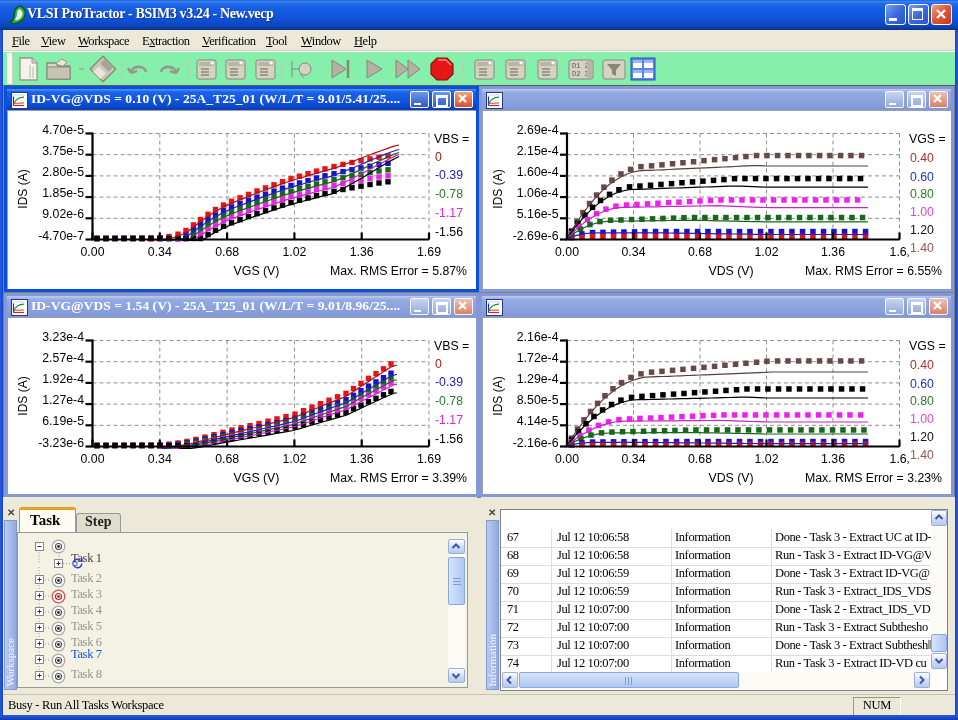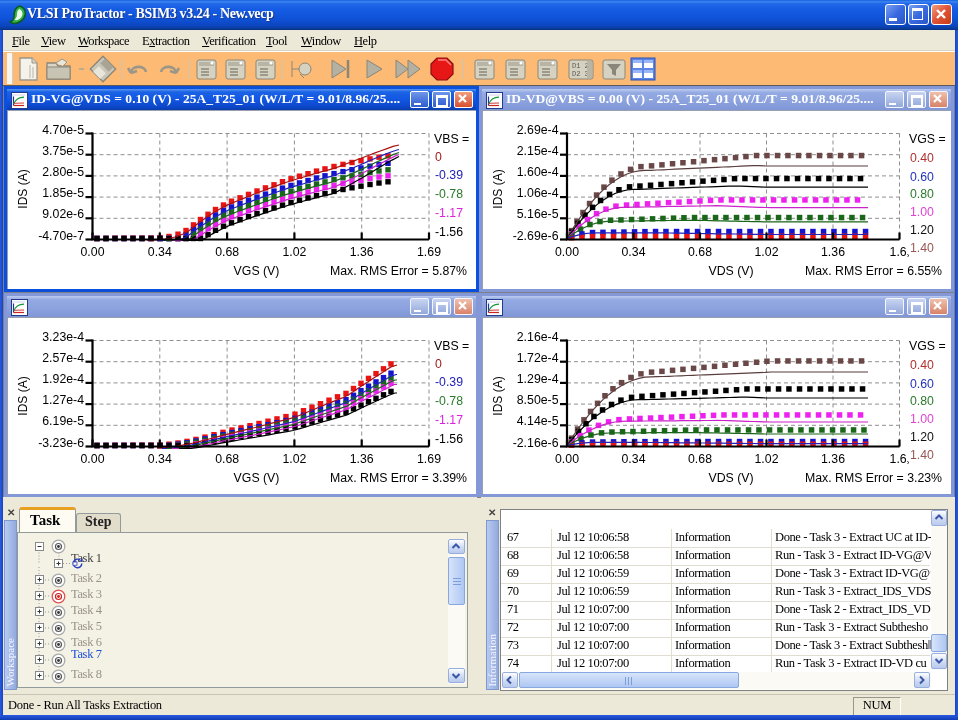--- a/index.html
+++ b/index.html
@@ -31,21 +31,21 @@
     <span class="abs" style="left:9px;top:4px"><u>F</u>ile</span>
     <span class="abs" style="left:38px;top:4px"><u>V</u>iew</span>
     <span class="abs" style="left:75px;top:4px"><u>W</u>orkspace</span>
     <span class="abs" style="left:139px;top:4px">E<u>x</u>traction</span>
     <span class="abs" style="left:199px;top:4px"><u>V</u>erification</span>
     <span class="abs" style="left:263px;top:4px"><u>T</u>ool</span>
     <span class="abs" style="left:298px;top:4px"><u>W</u>indow</span>
     <span class="abs" style="left:351px;top:4px"><u>H</u>elp</span>
   </div>
 
-<div class="abs" style="left:3px;top:51px;width:952px;height:34px;background:#fdba74;border-top:1px solid #fff">
+<div class="abs" style="left:3px;top:51px;width:952px;height:34px;background:#86efac;border-top:1px solid #fff">
 <span class="abs" style="left:4px;top:1px;width:5px;height:31px;background:#f8f6f0;border-right:1px solid #d0ccc0"></span>
 
 <svg class="abs" style="left:0;top:0" width="952" height="34" viewBox="0 0 952 34">
 <g transform="translate(0,17)">
 
 <g transform="translate(15,-12)">
           <path d="M2 1 h12 l5 5 v17 h-17 z" fill="#f4f2ea" stroke="#9a968a" stroke-width="1.3"></path>
           <path d="M14 1 v5 h5" fill="#d8d4c6" stroke="#9a968a"></path>
           <path d="M12 8 v13 M15 10 v11" stroke="#b8b4a6"></path>
         </g>
@@ -159,21 +159,21 @@
 <div class="abs" style="left:3px;top:85px;width:952px;height:412px;background:#7d8085;border-top:1px solid #5a5a5a"></div>
 <div style="position:absolute;left:4px;top:86px;width:469px;height:200px;border:3px solid #0b50dc;background:#fff">
     <div style="position:absolute;left:0;top:0;width:469px;height:21px;background:linear-gradient(180deg,#5a96ee 0%,#1b63e6 14%,#1256e2 50%,#0c46c8 86%,#0a3da8 100%);overflow:hidden">
       <span style="position:absolute;left:4px;top:3px;width:15px;height:15px;background:#fff;border:1px solid #223a8c;display:inline-block"><svg width="13" height="13" viewBox="0 0 13 13">
           <rect x="0" y="0" width="13" height="2" fill="#e8e8f8"></rect>
           <path d="M1.5 11.5 L1.5 2.5" stroke="#2233aa" stroke-width="1.2" fill="none"></path>
           <path d="M1.5 11.5 L12 11.5" stroke="#cc2222" stroke-width="1.2" fill="none"></path>
           <path d="M1.5 10 C4 4.5, 7 3.5, 12 3.2" stroke="#119933" stroke-width="1.2" fill="none"></path>
           <path d="M2 9.3 L12 9" stroke="#cc2222" stroke-width="0.9" fill="none"></path>
         </svg></span>
-      <span style="position:absolute;left:24px;top:2px;font:bold 13.5px 'Liberation Serif',serif;letter-spacing:0.05px;color:#fff;white-space:nowrap">ID-VG@VDS = 0.10 (V) - 25A_T25_01 (W/L/T = 9.01/8.96/25....</span>
+      <span style="position:absolute;left:24px;top:2px;font:bold 13.5px 'Liberation Serif',serif;letter-spacing:0.05px;color:#fff;white-space:nowrap">ID-VG@VDS = 0.10 (V) - 25A_T25_01 (W/L/T = 9.01/5.41/25....</span>
       <span style="position:absolute;top:2px;right:47px;width:17px;height:15px;background:linear-gradient(180deg,#6f96e8,#2c5cd0);border:1px solid #fff;border-radius:2px;display:inline-block">
         <span style="position:absolute;left:3px;bottom:2px;width:7px;height:2px;background:#fff"></span>
       </span>
       <span style="position:absolute;top:2px;right:25px;width:17px;height:15px;background:linear-gradient(180deg,#6f96e8,#2c5cd0);border:1px solid #fff;border-radius:2px;display:inline-block">
         <span style="position:absolute;left:3px;top:3px;width:8px;height:7px;border:2px solid #fff;border-top-width:3px"></span>
       </span>
       <span style="position:absolute;top:2px;right:3px;width:17px;height:15px;background:linear-gradient(180deg,#f0a080,#d85030);border:1px solid #fff;border-radius:2px;display:inline-block">
         <svg width="16" height="14" viewBox="0 0 16 14" style="position:absolute;left:0;top:0">
           <path d="M4 3 L11 10 M11 3 L4 10" stroke="#fff" stroke-width="2.2"></path>
         </svg>
@@ -420,21 +420,20 @@
   </div>
 <div style="position:absolute;left:479px;top:86px;width:469px;height:200px;border:3px solid #8498d8;background:#fff">
     <div style="position:absolute;left:0;top:0;width:469px;height:21px;background:linear-gradient(180deg,#bccbee 0%,#93a9e2 18%,#8ba2de 60%,#8096d6 100%);overflow:hidden">
       <span style="position:absolute;left:4px;top:3px;width:15px;height:15px;background:#fff;border:1px solid #223a8c;display:inline-block"><svg width="13" height="13" viewBox="0 0 13 13">
           <rect x="0" y="0" width="13" height="2" fill="#e8e8f8"></rect>
           <path d="M1.5 11.5 L1.5 2.5" stroke="#2233aa" stroke-width="1.2" fill="none"></path>
           <path d="M1.5 11.5 L12 11.5" stroke="#cc2222" stroke-width="1.2" fill="none"></path>
           <path d="M1.5 10 C4 4.5, 7 3.5, 12 3.2" stroke="#119933" stroke-width="1.2" fill="none"></path>
           <path d="M2 9.3 L12 9" stroke="#cc2222" stroke-width="0.9" fill="none"></path>
         </svg></span>
-      <span style="position:absolute;left:24px;top:2px;font:bold 13.5px 'Liberation Serif',serif;letter-spacing:0.05px;color:#fff;white-space:nowrap">ID-VD@VBS = 0.00 (V) - 25A_T25_01 (W/L/T = 9.01/8.96/25....</span>
       <span style="position:absolute;top:2px;right:47px;width:17px;height:15px;background:linear-gradient(180deg,#c8d4f0,#93a8dc);border:1px solid #f4f6fc;border-radius:2px;display:inline-block">
         <span style="position:absolute;left:3px;bottom:2px;width:7px;height:2px;background:#fff"></span>
       </span>
       <span style="position:absolute;top:2px;right:25px;width:17px;height:15px;background:linear-gradient(180deg,#c8d4f0,#93a8dc);border:1px solid #f4f6fc;border-radius:2px;display:inline-block">
         <span style="position:absolute;left:3px;top:3px;width:8px;height:7px;border:2px solid #fff;border-top-width:3px"></span>
       </span>
       <span style="position:absolute;top:2px;right:3px;width:17px;height:15px;background:linear-gradient(180deg,#eec0ac,#d8836a);border:1px solid #f4f6fc;border-radius:2px;display:inline-block">
         <svg width="16" height="14" viewBox="0 0 16 14" style="position:absolute;left:0;top:0">
           <path d="M4 3 L11 10 M11 3 L4 10" stroke="#fff" stroke-width="2.2"></path>
         </svg>
@@ -686,20 +685,21 @@
   </div>
 <div style="position:absolute;left:4px;top:293px;width:469px;height:198px;border:3px solid #8498d8;background:#fff">
     <div style="position:absolute;left:0;top:0;width:469px;height:21px;background:linear-gradient(180deg,#bccbee 0%,#93a9e2 18%,#8ba2de 60%,#8096d6 100%);overflow:hidden">
       <span style="position:absolute;left:4px;top:3px;width:15px;height:15px;background:#fff;border:1px solid #223a8c;display:inline-block"><svg width="13" height="13" viewBox="0 0 13 13">
           <rect x="0" y="0" width="13" height="2" fill="#e8e8f8"></rect>
           <path d="M1.5 11.5 L1.5 2.5" stroke="#2233aa" stroke-width="1.2" fill="none"></path>
           <path d="M1.5 11.5 L12 11.5" stroke="#cc2222" stroke-width="1.2" fill="none"></path>
           <path d="M1.5 10 C4 4.5, 7 3.5, 12 3.2" stroke="#119933" stroke-width="1.2" fill="none"></path>
           <path d="M2 9.3 L12 9" stroke="#cc2222" stroke-width="0.9" fill="none"></path>
         </svg></span>
+      <span style="position:absolute;left:24px;top:2px;font:bold 13.5px 'Liberation Serif',serif;letter-spacing:0.05px;color:#fff;white-space:nowrap">ID-VG@VDS = 1.54 (V) - 25A_T25_01 (W/L/T = 9.01/8.96/25....</span>
       <span style="position:absolute;top:2px;right:47px;width:17px;height:15px;background:linear-gradient(180deg,#c8d4f0,#93a8dc);border:1px solid #f4f6fc;border-radius:2px;display:inline-block">
         <span style="position:absolute;left:3px;bottom:2px;width:7px;height:2px;background:#fff"></span>
       </span>
       <span style="position:absolute;top:2px;right:25px;width:17px;height:15px;background:linear-gradient(180deg,#c8d4f0,#93a8dc);border:1px solid #f4f6fc;border-radius:2px;display:inline-block">
         <span style="position:absolute;left:3px;top:3px;width:8px;height:7px;border:2px solid #fff;border-top-width:3px"></span>
       </span>
       <span style="position:absolute;top:2px;right:3px;width:17px;height:15px;background:linear-gradient(180deg,#eec0ac,#d8836a);border:1px solid #f4f6fc;border-radius:2px;display:inline-block">
         <svg width="16" height="14" viewBox="0 0 16 14" style="position:absolute;left:0;top:0">
           <path d="M4 3 L11 10 M11 3 L4 10" stroke="#fff" stroke-width="2.2"></path>
         </svg>
@@ -1417,18 +1417,18 @@
      <span class="abs" style="left:111px;top:4px;width:1px;height:8px;background:#7d9fd8"></span>
    </div>
    <div class="abs" style="left:413px;top:0;width:16px;height:16px;background:linear-gradient(180deg,#fdfefe,#cdd9f2 60%,#b9caee);border:1px solid #98aede;border-radius:2px;box-sizing:border-box"><svg width="13" height="14" viewBox="0 0 13 14">
             <path d="M5 3.5 L8.5 7 L5 10.5" fill="none" stroke="#3a56a8" stroke-width="2"></path>
           </svg></div>
   </div>
   </div>
  </div>
 
 <div class="abs" style="left:0;top:694px;width:958px;height:21px;background:#ece9d8;border-top:1px solid #c8c4b4;font:12.5px 'Liberation Serif',serif;letter-spacing:-0.3px">
- <span class="abs" style="left:8px;top:3px">Done - Run All Tasks Extraction</span>
+ <span class="abs" style="left:8px;top:3px">Busy - Run All Tasks Workspace</span>
  <span class="abs" style="left:853px;top:2px;width:46px;height:17px;border:1px solid;border-color:#9a968a #fff #fff #9a968a;text-align:center">NUM</span>
 
 </div>
 <div class="abs" style="left:0;top:715px;width:958px;height:5px;background:linear-gradient(180deg,#2a5ae0,#0f3bb4)"></div>
 <div class="abs" style="left:0;top:30px;width:3px;height:686px;background:linear-gradient(90deg,#2a5ae0,#1544c4)"></div>
 <div class="abs" style="left:955px;top:30px;width:3px;height:686px;background:linear-gradient(90deg,#1544c4,#2a5ae0)"></div>
 </body></html>

